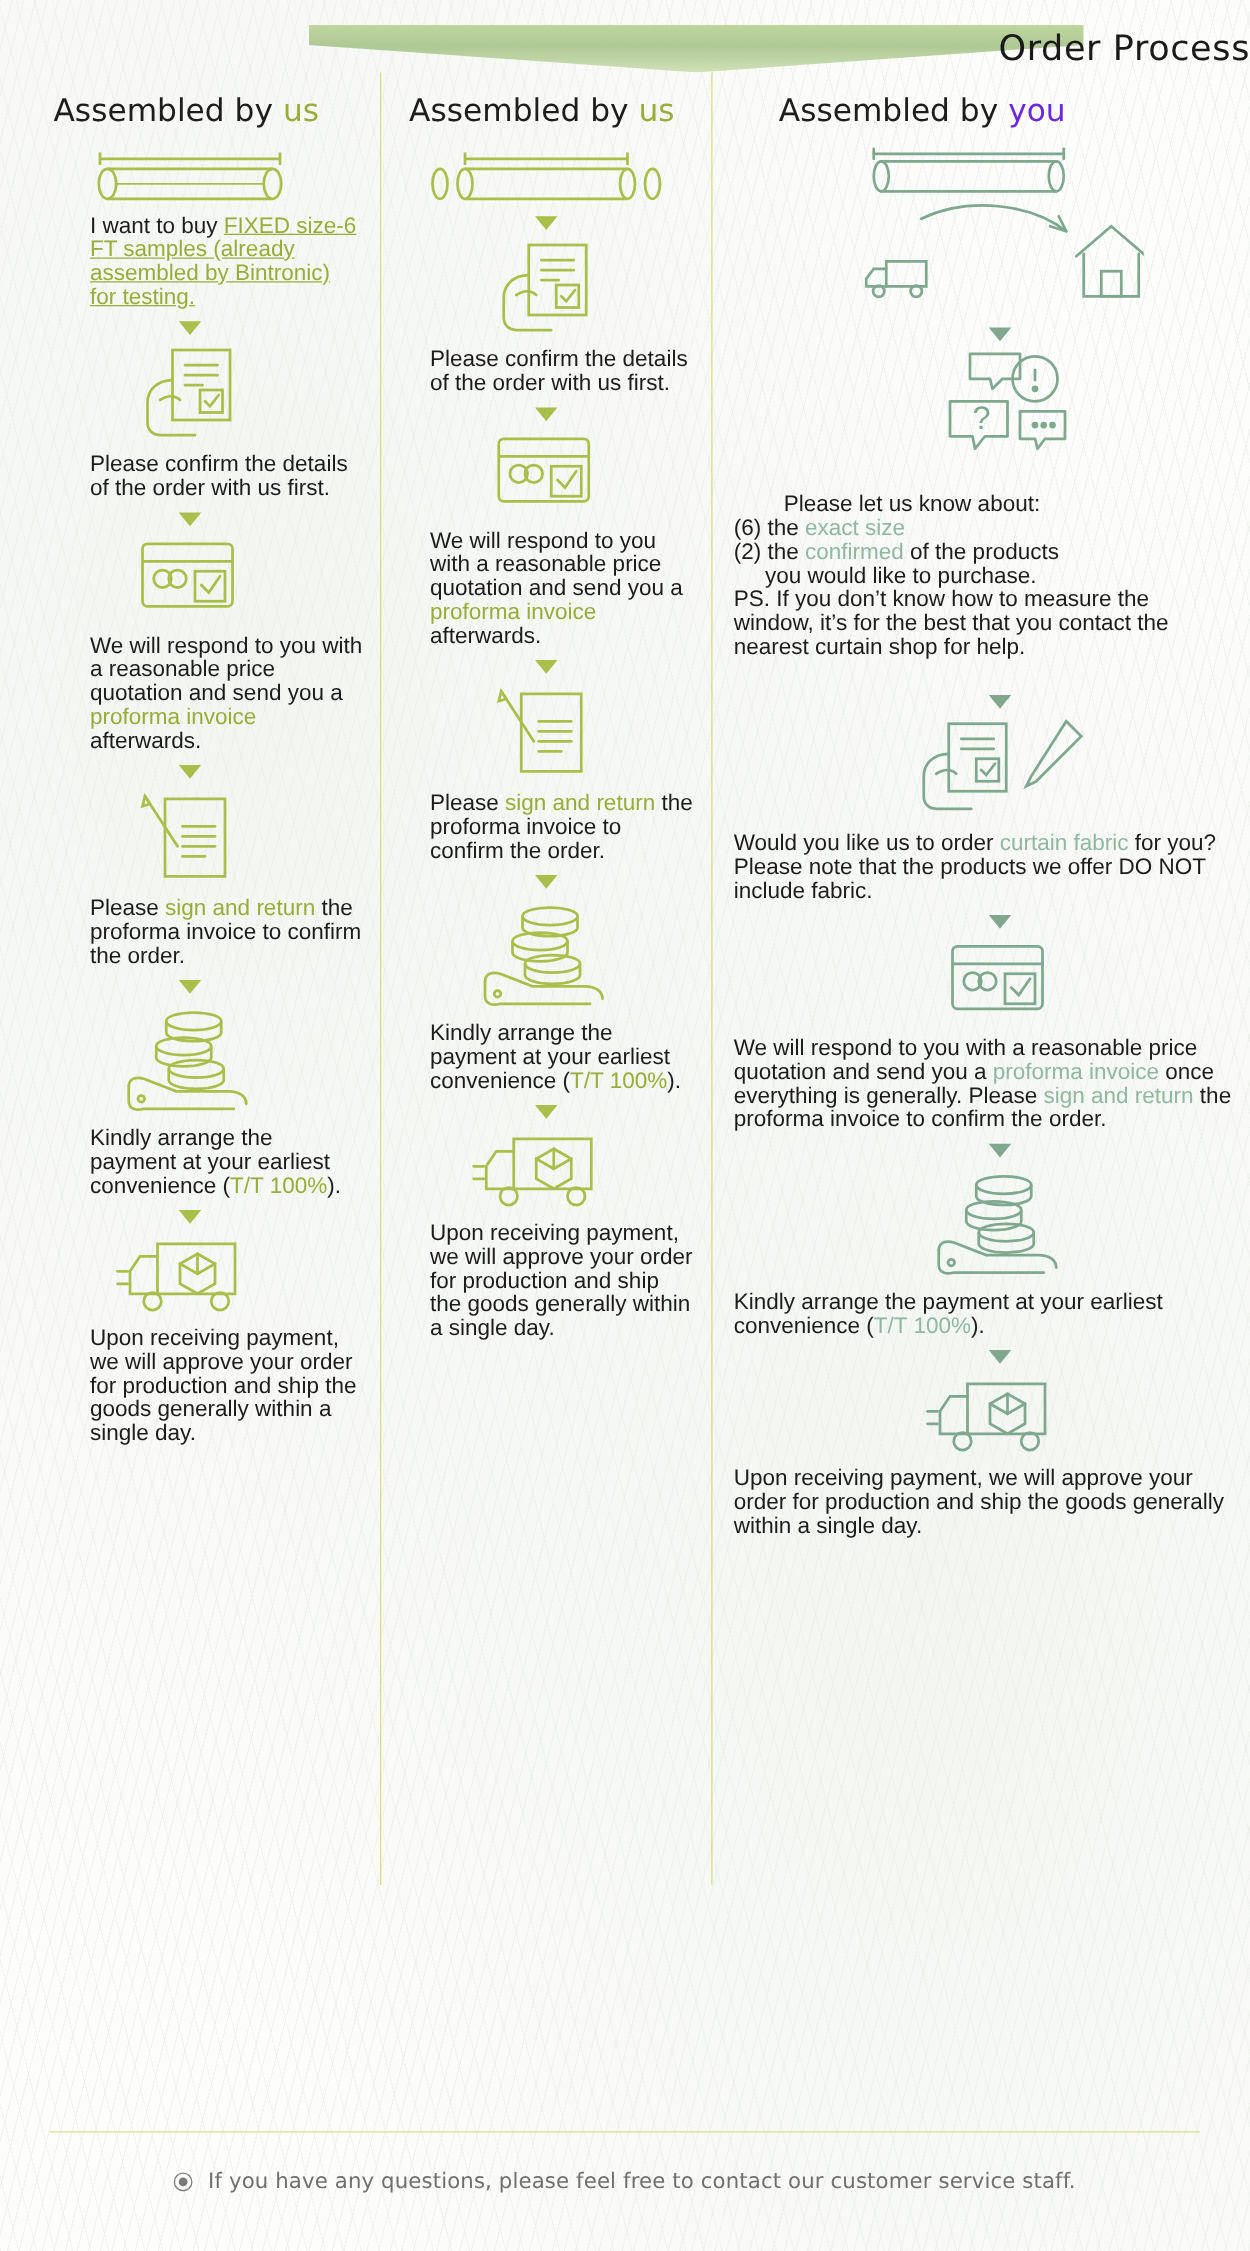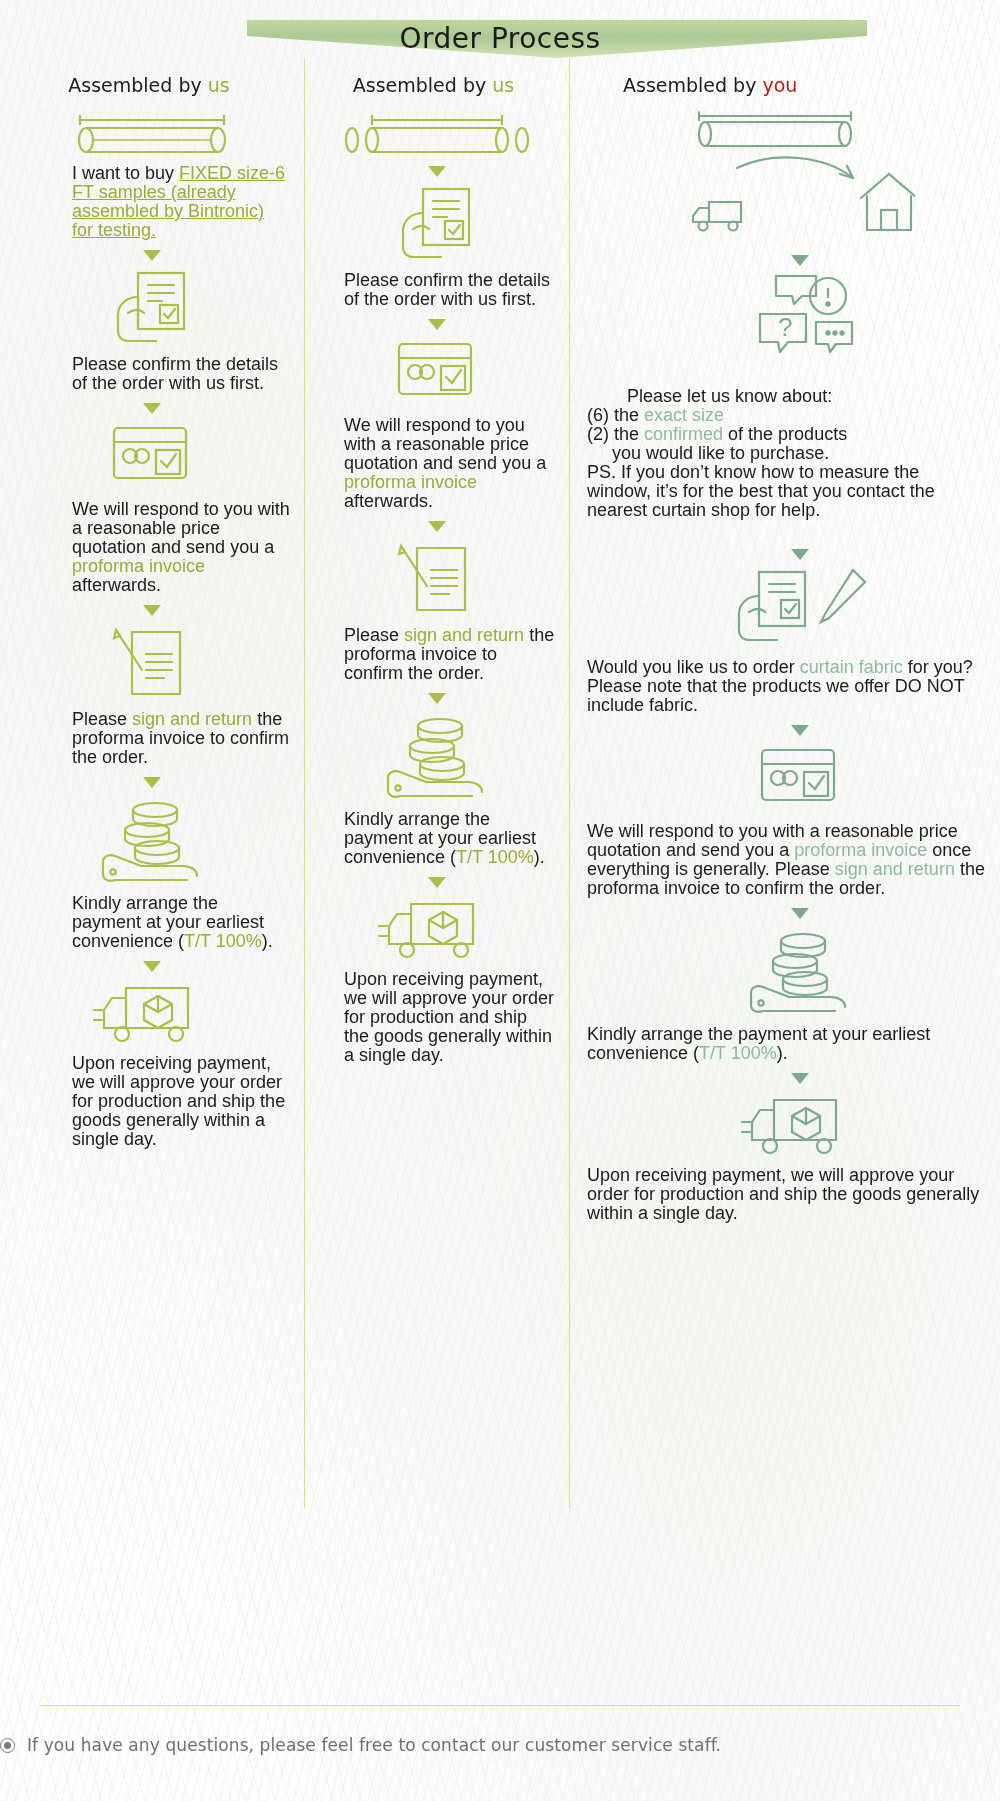--- a/index.html
+++ b/index.html
@@ -39,21 +39,21 @@
     width: 620px;
     height: 38px;
     background: linear-gradient(180deg, #bcd49a 0%, #a9c68f 45%, #cfe0b4 100%);
     clip-path: polygon(0 0, 100% 0, 100% 42%, 50% 100%, 0 42%);
     opacity: .95;
   }
   .banner-title {
     position: absolute;
     left: 0; right: 0;
     top: 14px;
-    text-align: center;
+    text-align: right;
     font-size: 28px;
     letter-spacing: .5px;
     color: #1a1a1a;
     font-family: "DejaVu Sans", sans-serif;
     font-weight: 400;
   }
 
   
   .divider {
     position: absolute;
@@ -75,29 +75,29 @@
   .col {
     position: relative;
     padding: 0 14px;
   }
   .col.c1 { width: 304px; }
   .col.c2 { width: 265px; }
   .col.c3 { width: 431px; }
 
   .col-head {
     text-align: center;
-    font-size: 19px;
+    font-size: 25px;
     color: #1d1d1d;
     font-family: "DejaVu Sans", sans-serif;
     margin-bottom: 14px;
   }
   .c1 .col-head, .c2 .col-head { margin-left: -6px; }
   .c3 .col-head { text-align: left; padding-left: 40px; }
   .hl-lime { color: #9aad3c; }
-  .hl-sage { color: #b91c1c; }
+  .hl-sage { color: #6d28d9; }
 
   
   .step { display: block; }
 
   .icon-row {
     display: flex;
     justify-content: center;
     align-items: center;
   }
   .c3 .icon-row { justify-content: center; padding-left: 30px; }
@@ -135,21 +135,21 @@
     height: 1px;
     background: #d4d96a;
     opacity: .8;
   }
   .footer {
     position: absolute;
     left: 0; right: 0;
     top: 1735px;
     display: flex;
     align-items: center;
-    justify-content: flex-start;
+    justify-content: center;
     gap: 12px;
   }
   .footer-text {
     font-size: 17px;
     color: #6f6f6f;
     font-family: "DejaVu Sans", sans-serif;
     letter-spacing: .1px;
   }
   .dot-icon {
     width: 15px; height: 15px;

